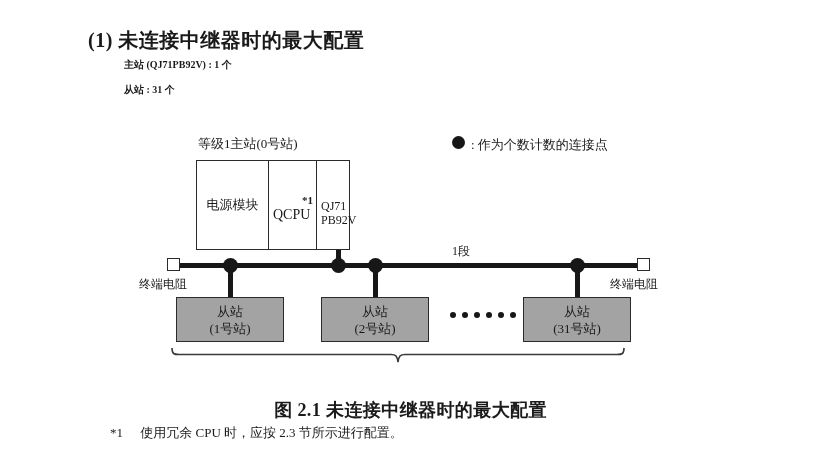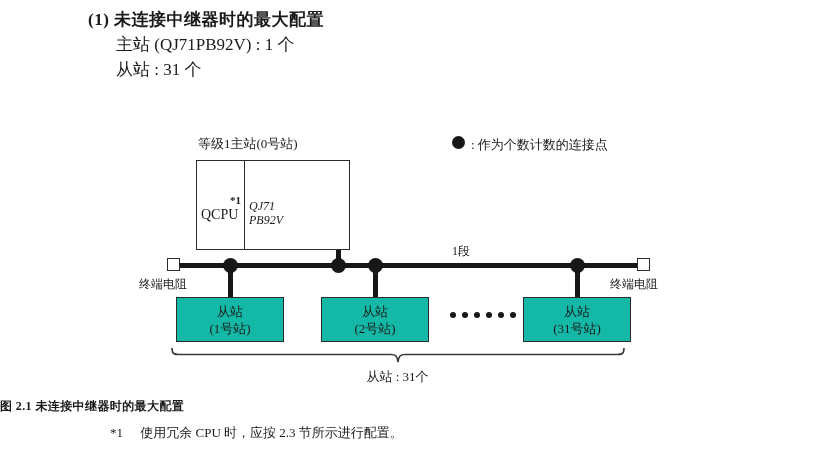--- a/index.html
+++ b/index.html
@@ -18,31 +18,33 @@
   }
 
   
   #heading-block {
     position: absolute;
     left: 88px;
     top: 8px;
     width: 640px;
   }
   #section-heading {
-    font-size: 17px;
+    font-size: 20px;
     font-weight: bold;
     letter-spacing: 0.5px;
     line-height: 24px;
     white-space: nowrap;
+    margin-top: 20px;
   }
   .spec-line {
-    font-size: 17px;
+    font-size: 10px;
     line-height: 25px;
-    margin-left: 28px;
-    white-space: nowrap;
+    margin-left: 36px;
+    white-space: nowrap;
+    font-weight: bold;
   }
 
   
   #diagram {
     position: absolute;
     left: 0;
     top: 0;
     width: 759px;
     height: 457px;
     padding-left: 42px;
@@ -102,21 +104,20 @@
     align-items: flex-start;
     justify-content: flex-start;
   }
   #cell-module .mod-text {
     font-size: 12px;
     line-height: 14px;
     position: absolute;
     left: 4px;
     top: 38px;
     white-space: pre-line;
-    font-style: italic;
   }
 
   
   #legend {
     left: 452px;
     top: 136px;
     display: flex;
     align-items: flex-start;
     gap: 6px;
     font-size: 13px;
@@ -188,21 +189,21 @@
     height: 45px;
     top: 297px;
     border: 1.3px solid #2b2b2b;
     box-sizing: border-box;
     display: flex;
     flex-direction: column;
     align-items: center;
     justify-content: center;
     font-size: 13px;
     line-height: 17px;
-    background: #14b8a6;
+    background: #a3a3a3;
   }
   #slave-box-1  { left: 176px; width: 108px; }
   #slave-box-2  { left: 321px; width: 108px; }
   #slave-box-31 { left: 523px; width: 108px; }
 
   
   #slave-ellipsis {
     left: 450px;
     top: 312px;
     display: flex;
@@ -231,21 +232,22 @@
     text-align: center;
     font-size: 13px;
   }
   #brace-caption span { margin-left: -26px; }
 
   
   #figure-caption {
     left: 0;
     top: 398px;
     width: 821px;
-    font-size: 12px;
+    text-align: center;
+    font-size: 18px;
     font-weight: bold;
     letter-spacing: 0.4px;
   }
 
   
   #footnote {
     left: 110px;
     top: 424px;
     font-size: 13px;
     white-space: nowrap;
@@ -263,20 +265,23 @@
   </div>
   <div class="spec-line">主站 (QJ71PB92V) : 1 个</div>
   <div class="spec-line">从站 : 31 个</div>
 </div>
 
 <div id="diagram">
 
   <div class="abs" id="master-label">等级1主站(0号站)</div>
 
   <div class="abs" id="master-rack">
+    <div class="rack-cell" id="cell-power">
+      <span>电源模块</span>
+    </div>
     <div class="rack-cell" id="cell-cpu">
       <span class="cpu-text">QCPU</span>
       <span class="cpu-note">*1</span>
     </div>
     <div class="rack-cell" id="cell-module">
       <span class="mod-text">QJ71</span>
       <span class="mod-text" style="top:52px">PB92V</span>
     </div>
   </div>
 
@@ -323,23 +328,20 @@
       <span></span>
       <span></span>
       <span></span>
       <span></span>
   </div>
 
   <svg class="abs" id="slave-brace" viewBox="0 0 456 18" preserveAspectRatio="none">
     <path d="M2,0 C2,6 4,6.5 9,6.5 L221,6.5 C226,6.5 227,8 228,14
              C229,8 230,6.5 235,6.5 L447,6.5 C452,6.5 454,6 454,0" fill="none" stroke="#3a3a3a" stroke-width="1.6"></path>
   </svg>
-  <div class="abs" id="brace-caption">
-    <span>从站 : 31个</span>
-  </div>
 </div>
 
 <div class="abs" id="figure-caption">图 2.1  未连接中继器时的最大配置</div>
 
 <div class="abs" id="footnote">
   <span class="fn-mark">*1</span>
   <span>使用冗余 CPU 时，应按 2.3 节所示进行配置。</span>
 </div>
 
 </body></html>

